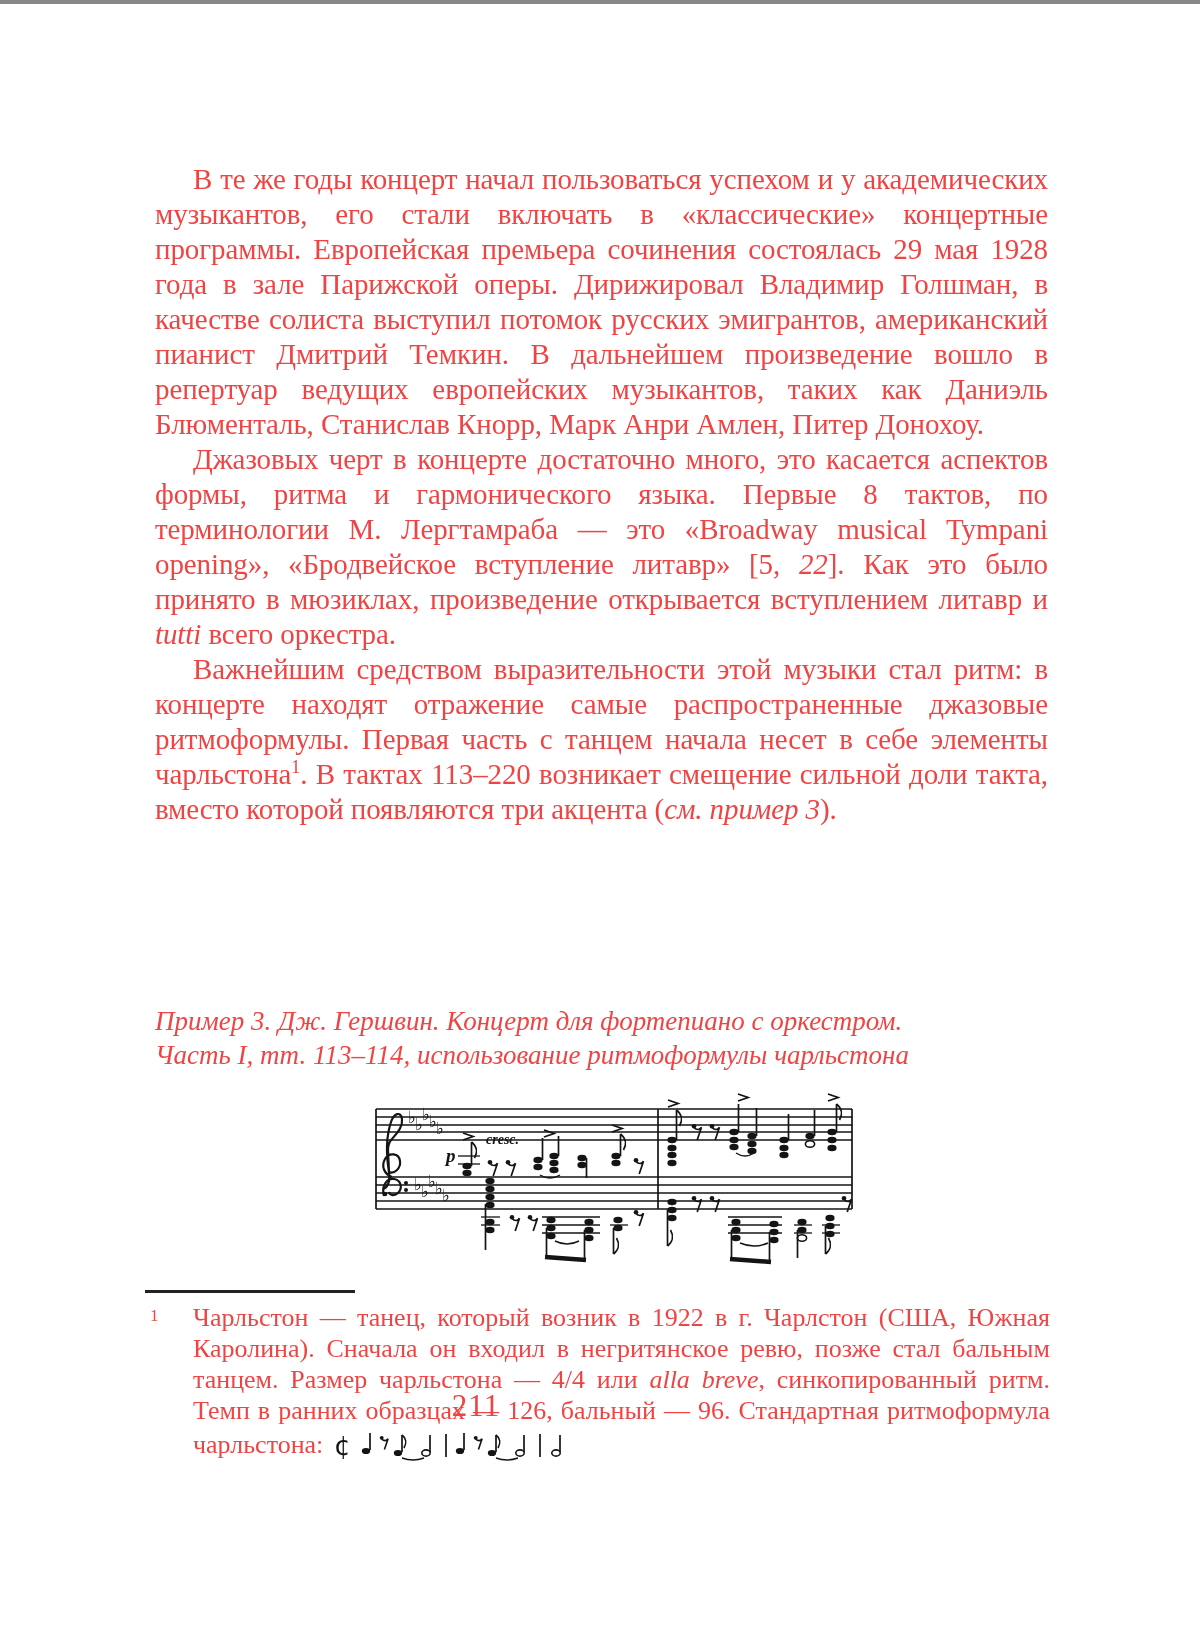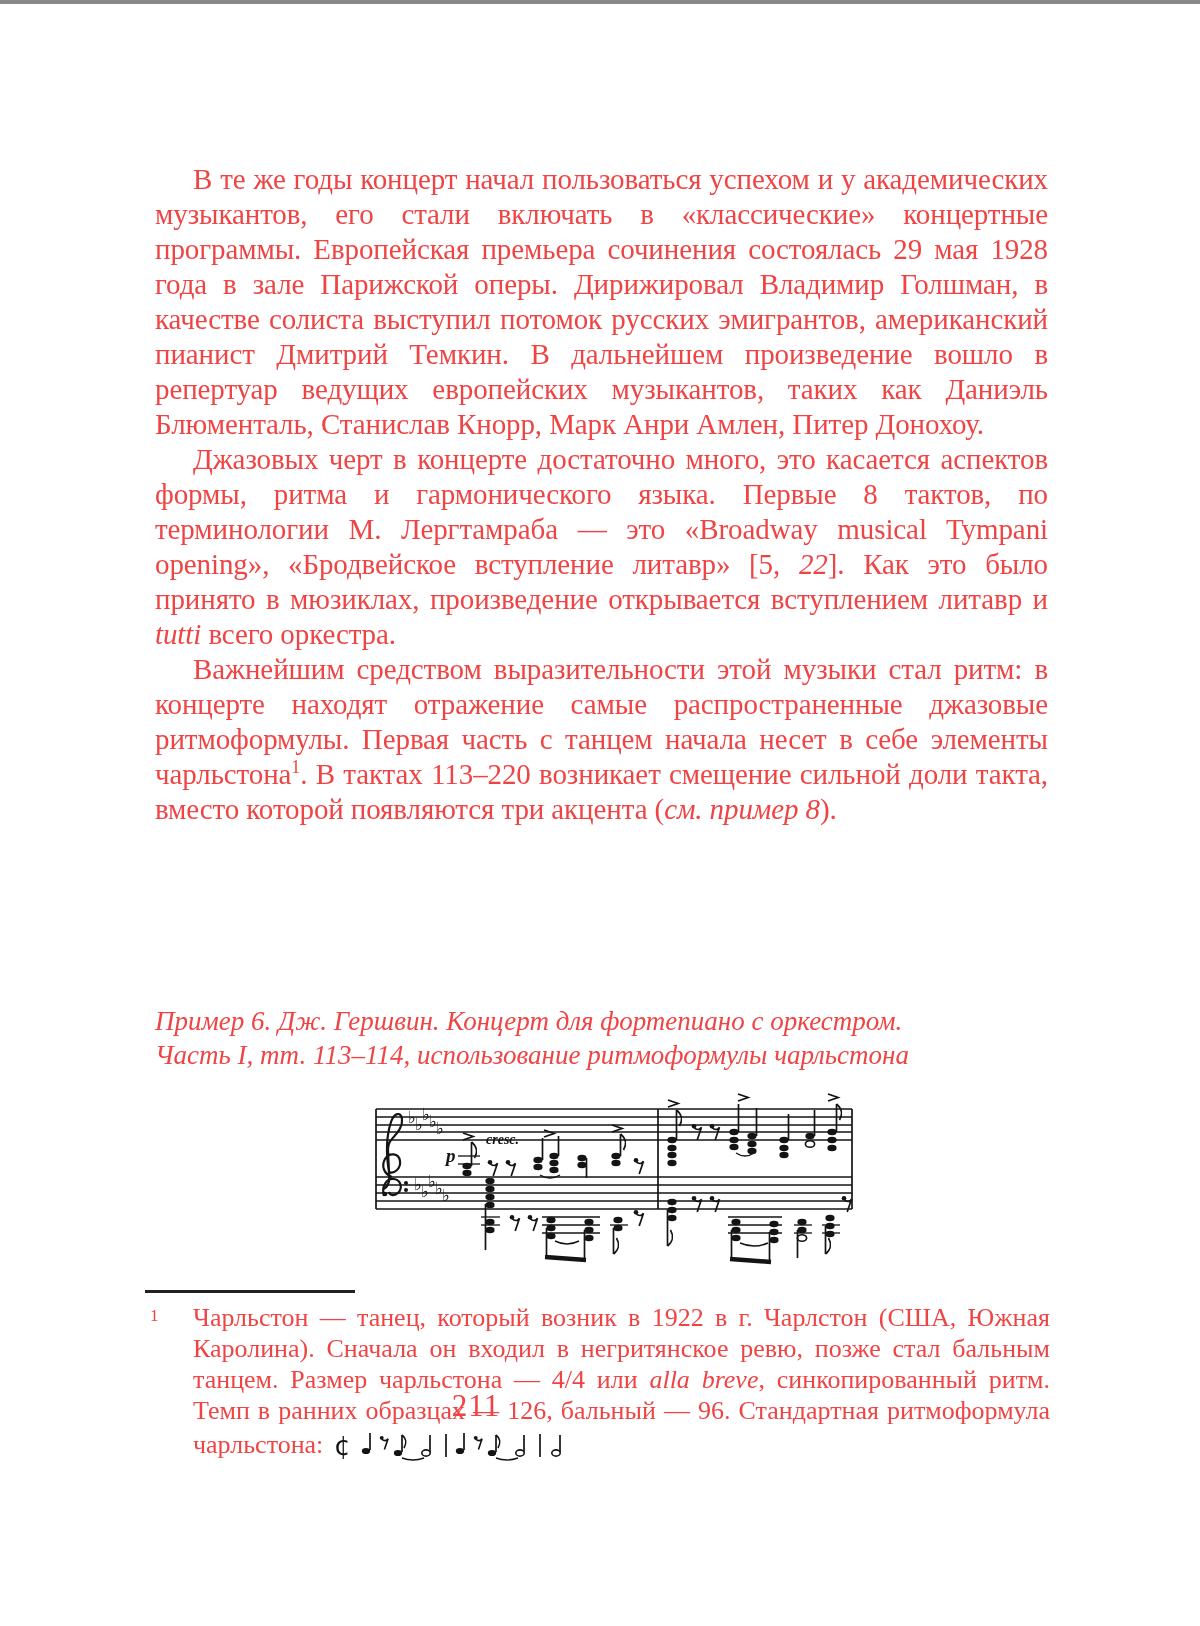--- a/index.html
+++ b/index.html
@@ -68,25 +68,25 @@
   }
 </style>
 </head>
 <body>
 
 <div class="page">
 
   <div class="body-text">
     <p class="para"><span>В те же годы концерт начал пользоваться успехом и у академических музыкантов, его стали включать в «классические» концертные программы. Европейская премьера сочинения состоялась 29 мая 1928 года в зале Парижской оперы. Дирижировал Владимир Голшман, в качестве солиста выступил потомок русских эмигрантов, американский пианист Дмитрий Темкин. В дальнейшем произведение вошло в репертуар ведущих европейских музыкантов, таких как Даниэль Блюменталь, Станислав Кнорр, Марк Анри Амлен, Питер Донохоу.</span></p>
     <p class="para"><span>Джазовых черт в концерте достаточно много, это касается аспектов формы, ритма и гармонического языка. Первые 8 тактов, по терминологии М. Лергтамраба — это «Broadway musical Tympani opening», «Бродвейское вступление литавр» [5, </span><i>22</i><span>]. Как это было принято в мюзиклах, произведение открывается вступлением литавр и </span><i>tutti</i><span> всего оркестра.</span></p>
-    <p class="para"><span>Важнейшим средством выразительности этой музыки стал ритм: в концерте находят отражение самые распространенные джазовые ритмоформулы. Первая часть с танцем начала несет в себе элементы чарльстона</span><sup>1</sup><span>. В тактах 113–220 возникает смещение сильной доли такта, вместо которой появляются три акцента (</span><i>см. пример 8</i><span>).</span></p>
+    <p class="para"><span>Важнейшим средством выразительности этой музыки стал ритм: в концерте находят отражение самые распространенные джазовые ритмоформулы. Первая часть с танцем начала несет в себе элементы чарльстона</span><sup>1</sup><span>. В тактах 113–220 возникает смещение сильной доли такта, вместо которой появляются три акцента (</span><i>см. пример 3</i><span>).</span></p>
   </div>
 
   <div class="caption">
-    <div>Пример 6. Дж. Гершвин. Концерт для фортепиано с оркестром.</div>
+    <div>Пример 3. Дж. Гершвин. Концерт для фортепиано с оркестром.</div>
     <div>Часть I, тт. 113–114, использование ритмоформулы чарльстона</div>
   </div>
 
   <div class="music">
     <svg width="488" height="192" viewBox="0 0 488 192" xmlns="http://www.w3.org/2000/svg">
       <defs>
         <g id="er">
           <circle cx="2" cy="2.2" r="2.3" fill="#141414"></circle>
           <path d="M2,3.5 C4.5,6.2 8,6.2 9.5,3.2 L5.2,16" fill="none" stroke="#141414" stroke-width="1.7"></path>
         </g>

